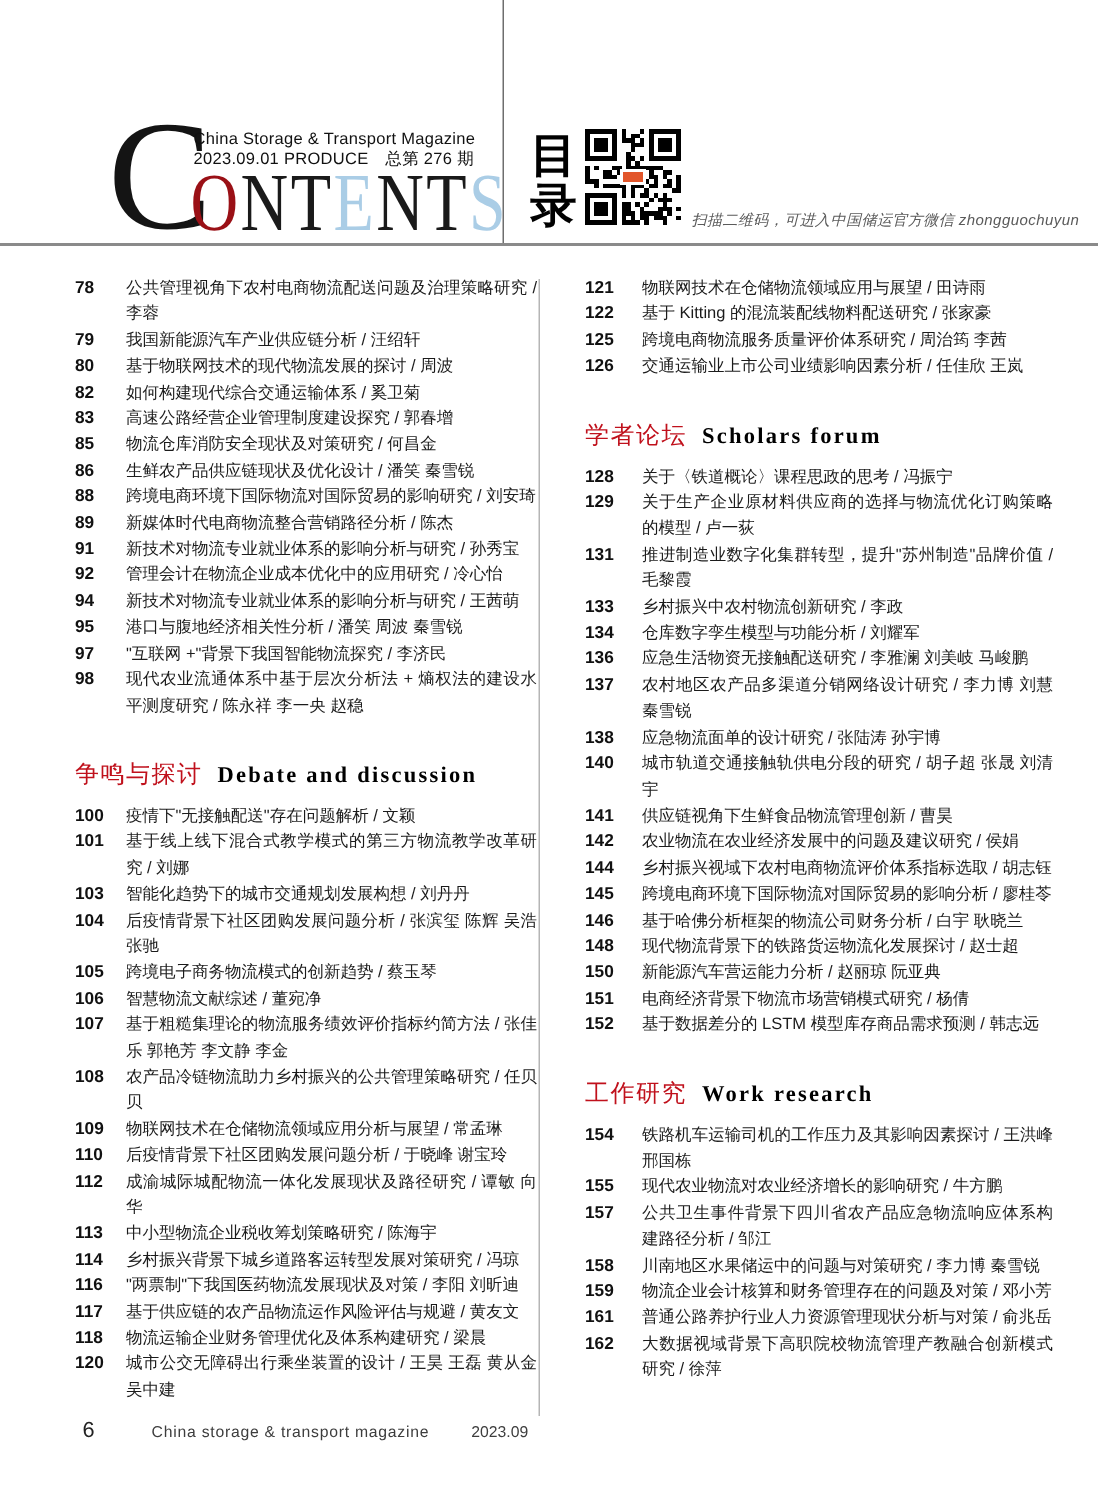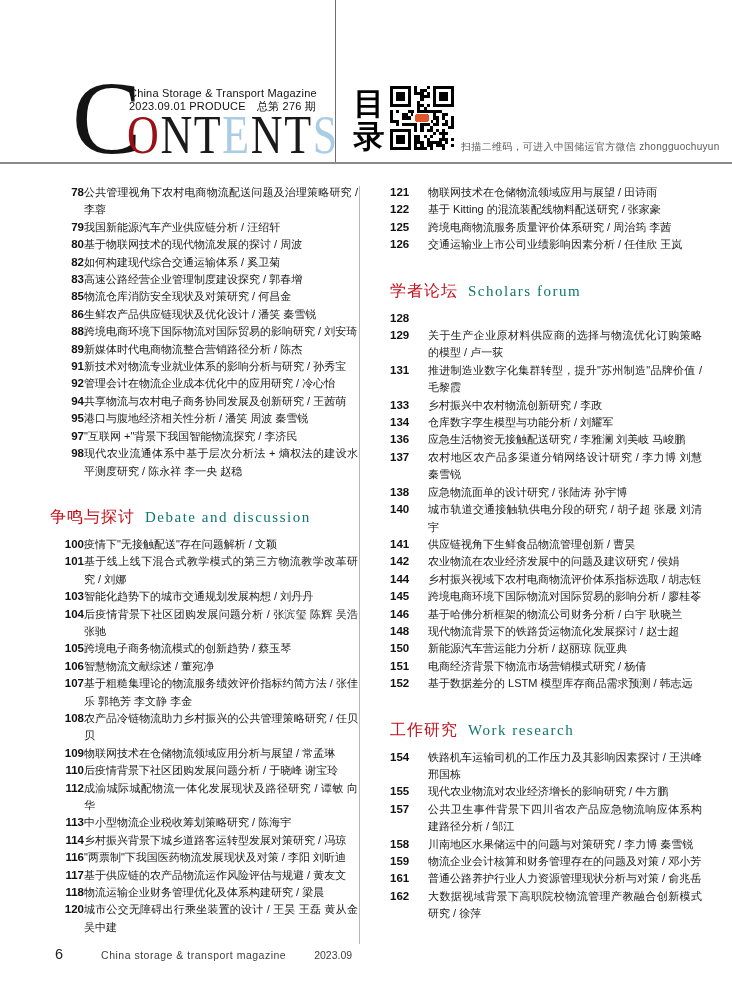--- a/index.html
+++ b/index.html
@@ -12,39 +12,39 @@
   .logo-meta{position:absolute;left:129px;top:87px;font-size:11px;line-height:12.5px;
              color:#111;white-space:nowrap;letter-spacing:.2px;}
   .logo-rest{position:absolute;left:127px;top:112px;font-family:"Liberation Serif","DejaVu Serif",serif;
              font-size:55px;line-height:46px;letter-spacing:2px;transform:scaleX(.8);
              transform-origin:left top;white-space:nowrap;}
   .header-vline{position:absolute;left:335px;top:0;width:1px;height:162px;background:#6e6e6e;}
   .toc-label{position:absolute;left:348px;top:87px;width:42px;text-align:center;
              font-family:"Liberation Serif","DejaVu Serif",serif;font-weight:600;color:#000;}
   .toc-label div{font-size:31px;line-height:33px;}
   .qr{position:absolute;left:390px;top:86px;width:64px;height:64px;}
-  .qr-caption{position:absolute;left:461px;top:140px;font-size:10px;color:#5a5a5a;letter-spacing:.3px;}
+  .qr-caption{position:absolute;left:461px;top:140px;font-size:10px;color:#5a5a5a;letter-spacing:.3px;font-style:italic;}
   .header-rule{position:absolute;left:0;top:162px;width:732px;height:2px;background:var(--rule_gray,#8a8a8a);}
 
   
   .col{position:absolute;top:184px;}
   #col-0{left:50px;width:308px;}
   #col-1{left:390px;width:312px;}
   .col-divider{position:absolute;left:359px;top:186px;width:1px;height:758px;background:#b5b5b5;}
 
   .entry{display:flex;font-size:11px;line-height:17.4px;color:#1b1b1b;text-align:left;}
-  #col-0 .entry .num{flex:0 0 34px;text-align:right;}
+  #col-0 .entry .num{flex:0 0 34px;}
   #col-1 .entry .num{flex:0 0 38px;}
   .entry .num{font-weight:700;font-size:11.5px;color:#111;}
   .entry .txt{flex:1;text-align:justify;}
 
   .section-heading{margin:26px 0 8px;line-height:21px;white-space:nowrap;}
   .sh-zh{font-size:16px;font-weight:400;color:var(--section_red,#c0111c);letter-spacing:1px;}
-  .sh-en{font-family:"Liberation Serif","DejaVu Serif",serif;font-size:15px;color:#0f766e;
-         margin-left:10px;letter-spacing:1.5px;}
+  .sh-en{font-family:"Liberation Serif","DejaVu Serif",serif;font-size:15px;color:#000000;
+         margin-left:10px;letter-spacing:1.5px;font-weight:bold;}
 
   
   .footer{position:absolute;left:55px;top:946px;display:flex;align-items:baseline;color:#222;}
   .footer .page-num{font-size:14.5px;}
   .footer .footer-mag{margin-left:38px;font-size:10.5px;letter-spacing:.5px;color:#3d3d3d;}
   .footer .footer-issue{margin-left:28px;font-size:10.5px;color:#3d3d3d;}
 </style>
 </head>
 <body>
 
@@ -245,21 +245,21 @@
       <div class="entry">
         <div class="num">91</div>
         <div class="txt">新技术对物流专业就业体系的影响分析与研究 / 孙秀宝</div>
       </div>
       <div class="entry">
         <div class="num">92</div>
         <div class="txt">管理会计在物流企业成本优化中的应用研究 / 冷心怡</div>
       </div>
       <div class="entry">
         <div class="num">94</div>
-        <div class="txt">共享物流与农村电子商务协同发展及创新研究 / 王茜萌</div>
+        <div class="txt">新技术对物流专业就业体系的影响分析与研究 / 王茜萌</div>
       </div>
       <div class="entry">
         <div class="num">95</div>
         <div class="txt">港口与腹地经济相关性分析 / 潘笑 周波 秦雪锐</div>
       </div>
       <div class="entry">
         <div class="num">97</div>
         <div class="txt">"互联网 +"背景下我国智能物流探究 / 李济民</div>
       </div>
       <div class="entry">
@@ -350,20 +350,21 @@
         <div class="num">125</div>
         <div class="txt">跨境电商物流服务质量评价体系研究 / 周治筠 李茜</div>
       </div>
       <div class="entry">
         <div class="num">126</div>
         <div class="txt">交通运输业上市公司业绩影响因素分析 / 任佳欣 王岚</div>
       </div>
       <div class="section-heading"><span class="sh-zh">学者论坛</span><span class="sh-en">Scholars forum</span></div>
       <div class="entry">
         <div class="num">128</div>
+        <div class="txt">关于〈铁道概论〉课程思政的思考 / 冯振宁</div>
       </div>
       <div class="entry">
         <div class="num">129</div>
         <div class="txt">关于生产企业原材料供应商的选择与物流优化订购策略的模型 / 卢一荻</div>
       </div>
       <div class="entry">
         <div class="num">131</div>
         <div class="txt">推进制造业数字化集群转型，提升"苏州制造"品牌价值 / 毛黎霞</div>
       </div>
       <div class="entry">

